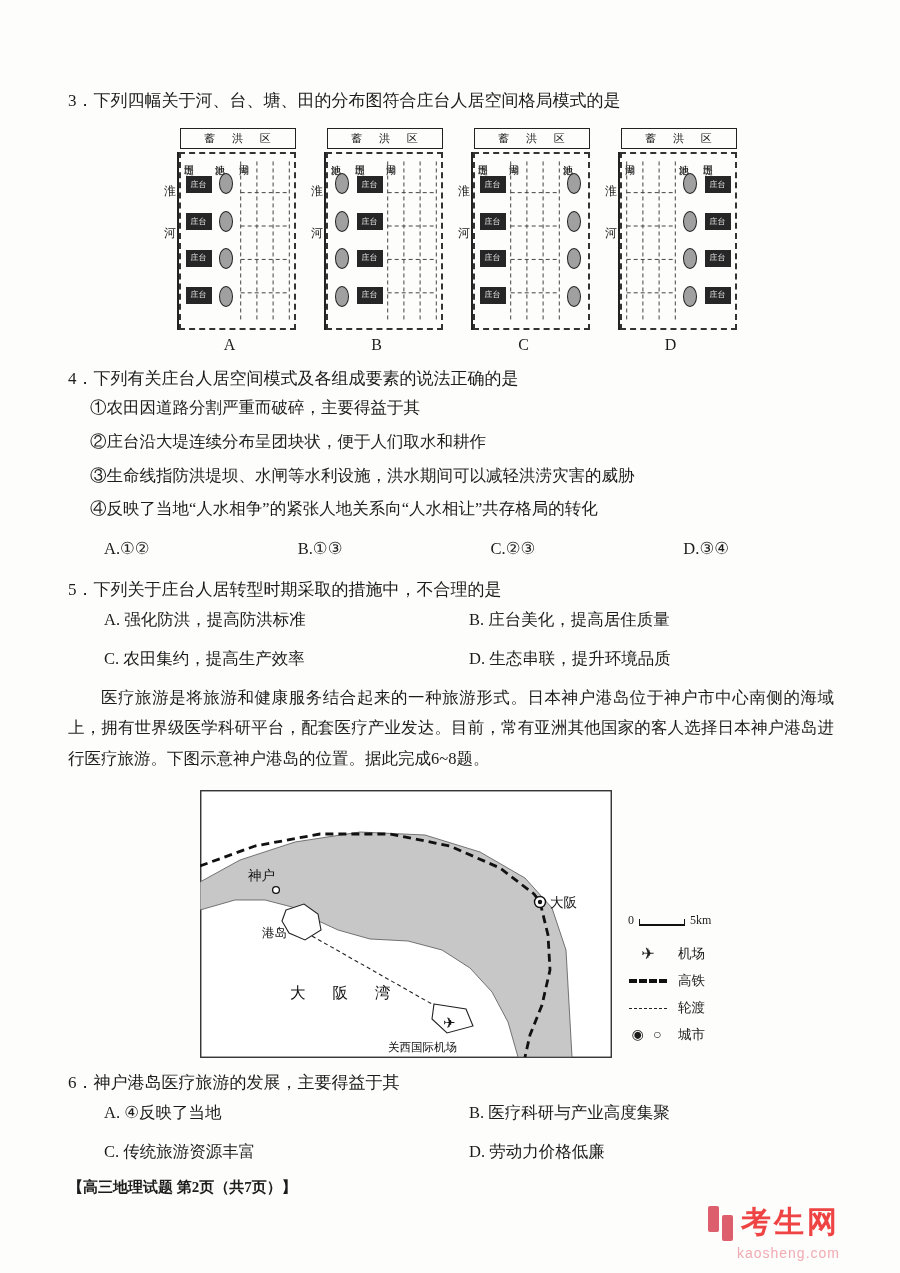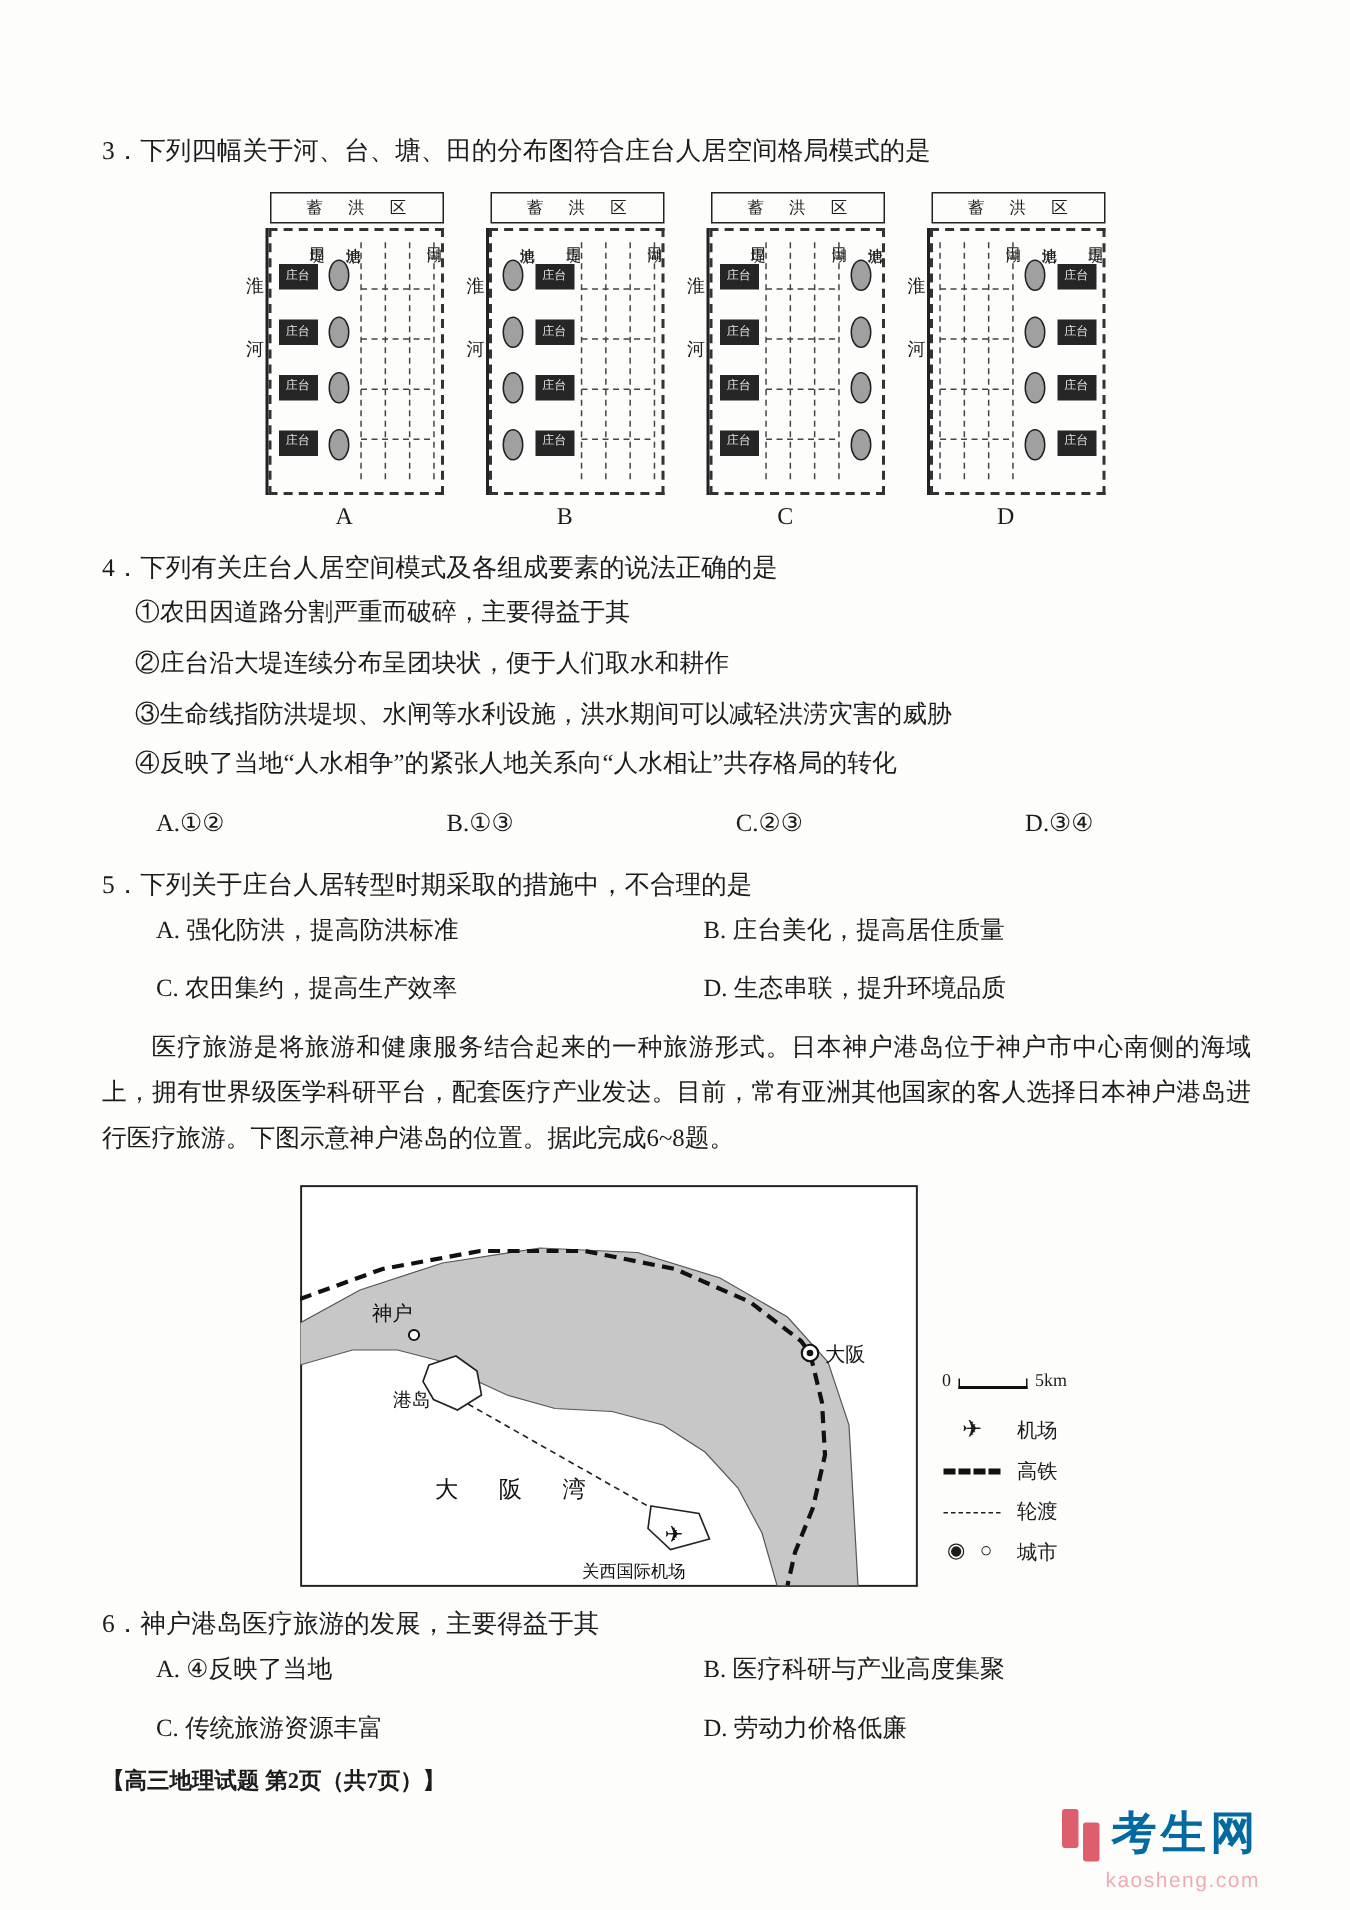--- a/index.html
+++ b/index.html
@@ -23,21 +23,21 @@
     margin-left:17px; border:1.5px solid #222; font-size:11px;
     text-align:center; padding:2px 0 2px 6px; letter-spacing:7px; white-space:nowrap; overflow:hidden;
   }
   .diag-body { display:flex; margin-top:3px; height:178px; }
   .river {
     width:16px; display:flex; justify-content:center;
     border-right:2px solid #222; font-size:12px;
   }
   .river-txt { writing-mode:vertical-rl; text-orientation:upright; letter-spacing:3.6em; margin-top:22px; line-height:1; }
   .diag-main { flex:1; border:2px dashed #333; display:flex; padding:3px 2px 4px; }
-  .zone { display:flex; flex-direction:column; align-items:flex-end;font-family:Liberation Mono, monospace; }
+  .zone { display:flex; flex-direction:column; align-items:flex-start; }
   .zone-head { writing-mode:vertical-rl; text-orientation:upright; font-size:10px; line-height:1.05; }
   .zone-body { flex:1; width:100%; display:flex; flex-direction:column; justify-content:space-evenly; align-items:center; }
   .z-squares { width:31px; }
   .z-ovals { width:24px; }
   .z-grid { flex:1; }
   .zt {
     width:26px; height:17px; background:#262626; color:#e8e8e8;
     font-size:8px; display:flex; align-items:center; justify-content:center; line-height:1;
   }
   .oval { width:14px; height:21px; border-radius:50%; background:#a0a0a0; border:1px solid #222; }
@@ -65,21 +65,21 @@
   .cities { font-size:14px; letter-spacing:3px; line-height:1; }
 
   .footer { text-align:left; margin-top:13px; font-size:15px;font-weight:bold; }
 
   
   .watermark { position:absolute; right:60px; bottom:12px; font-family:"Liberation Sans","DejaVu Sans",sans-serif; }
   .wm-top { display:flex; align-items:center; gap:8px; }
   .wm-logo { display:flex; gap:3px; }
   .wm-bar1 { width:11px; height:26px; background:#dd5f6d; border-radius:2px; transform:translateY(-4px); }
   .wm-bar2 { width:11px; height:26px; background:#dd5f6d; border-radius:2px; transform:translateY(5px); }
-  .wm-name { font-size:30px; color:#0369a1; font-weight:700; letter-spacing:3px; }
+  .wm-name { font-size:30px; color:#ef4444; font-weight:700; letter-spacing:3px; }
   .wm-site { font-size:14px; color:#f0aab2; letter-spacing:1px; text-align:right; margin-top:2px; }
 </style>
 </head>
 <body>
 
 <main class="content">
 
   <p class="qtext">3．下列四幅关于河、台、塘、田的分布图符合庄台人居空间格局模式的是</p>
 
   <div class="diagrams">

